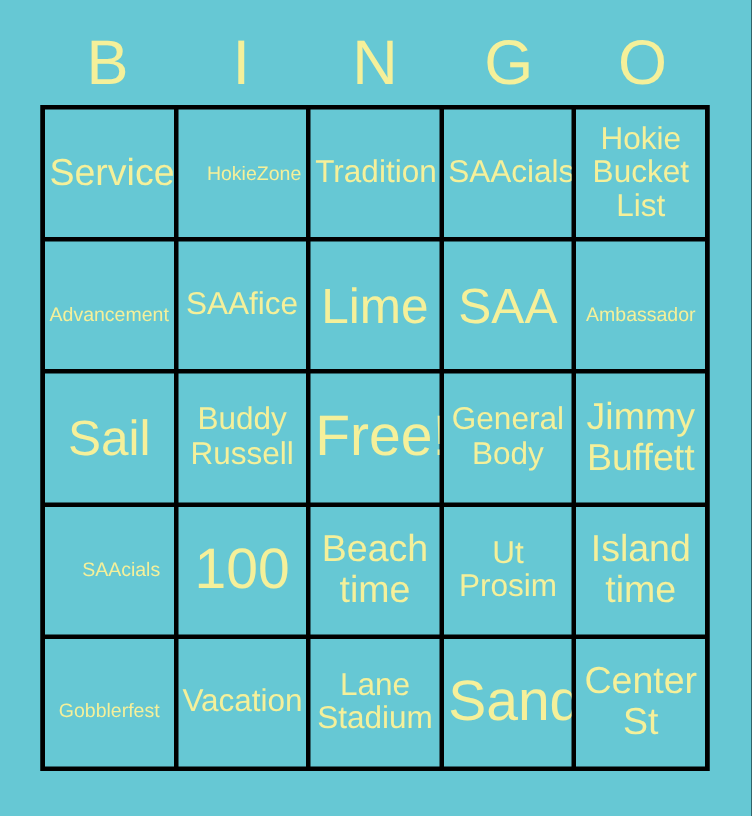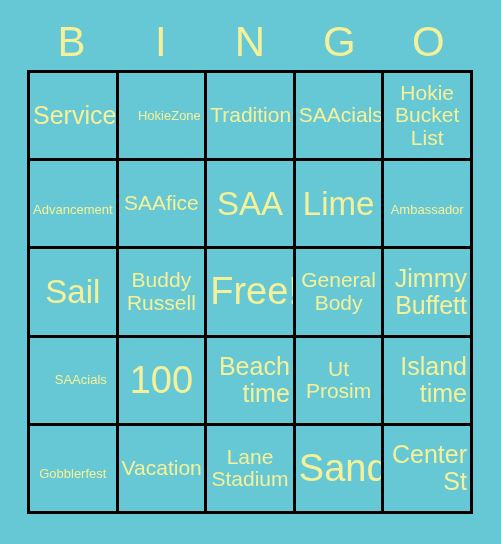--- a/index.html
+++ b/index.html
@@ -66,21 +66,21 @@
     box-sizing: border-box;
     overflow: hidden;
   }
   .cell .txt {
     display: block;
     width: 100%;
   }
   
   .fs-xxl .txt { font-size: 33px; }
   .fs-xl  .txt { font-size: 38px; }
-  .fs-lg  .txt { font-size: 25px; text-align: right; }
+  .fs-lg  .txt { font-size: 25px; }
   .fs-md  .txt { font-size: 21px; text-align: center; }
   .fs-sm  .txt { font-size: 13px; margin-left: 16px; }
   .fs-xs  .txt { font-size: 13px; margin-top: 12px; }
 </style>
 </head>
 <body>
 
 <div id="card">
 
   <div id="header">
@@ -107,24 +107,24 @@
       <div class="cell fs-md">
         <span class="txt">Hokie Bucket List</span>
       </div>
       <div class="cell fs-xs">
         <span class="txt">Advancement</span>
       </div>
       <div class="cell fs-md">
         <span class="txt">SAAfice</span>
       </div>
       <div class="cell fs-xxl">
-        <span class="txt">SAA</span>
+        <span class="txt">Lime</span>
       </div>
       <div class="cell fs-xxl">
-        <span class="txt">Lime</span>
+        <span class="txt">SAA</span>
       </div>
       <div class="cell fs-xs">
         <span class="txt">Ambassador</span>
       </div>
       <div class="cell fs-xxl">
         <span class="txt">Sail</span>
       </div>
       <div class="cell fs-md">
         <span class="txt">Buddy Russell</span>
       </div>

